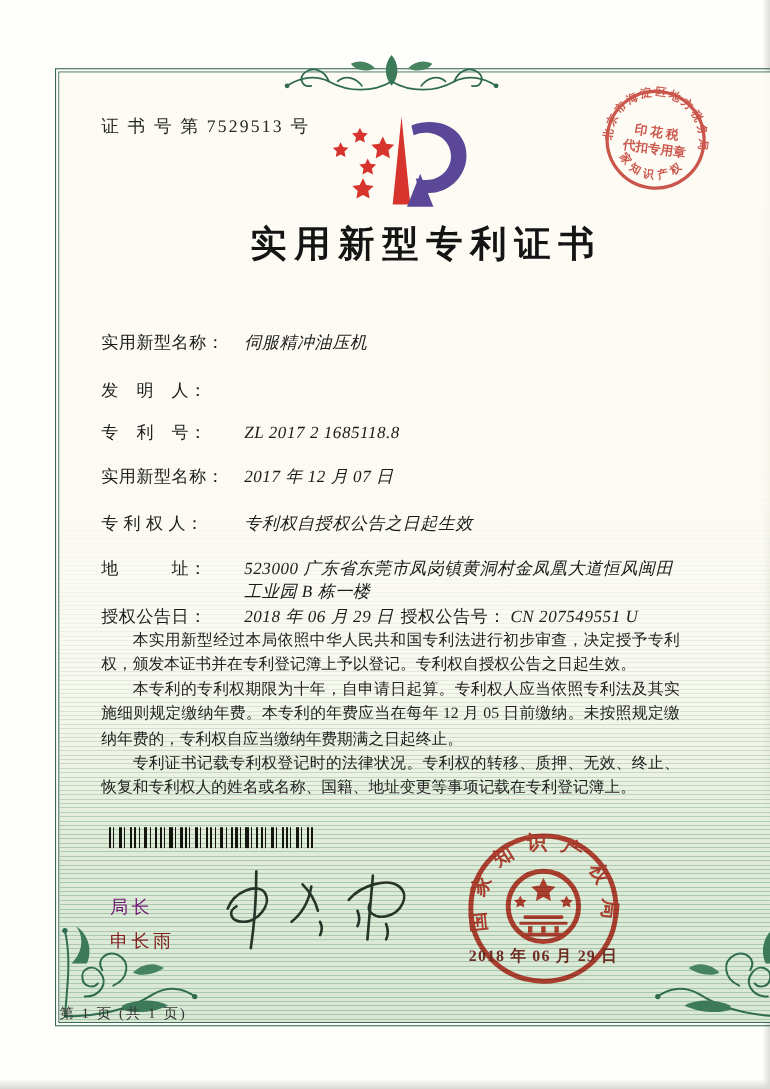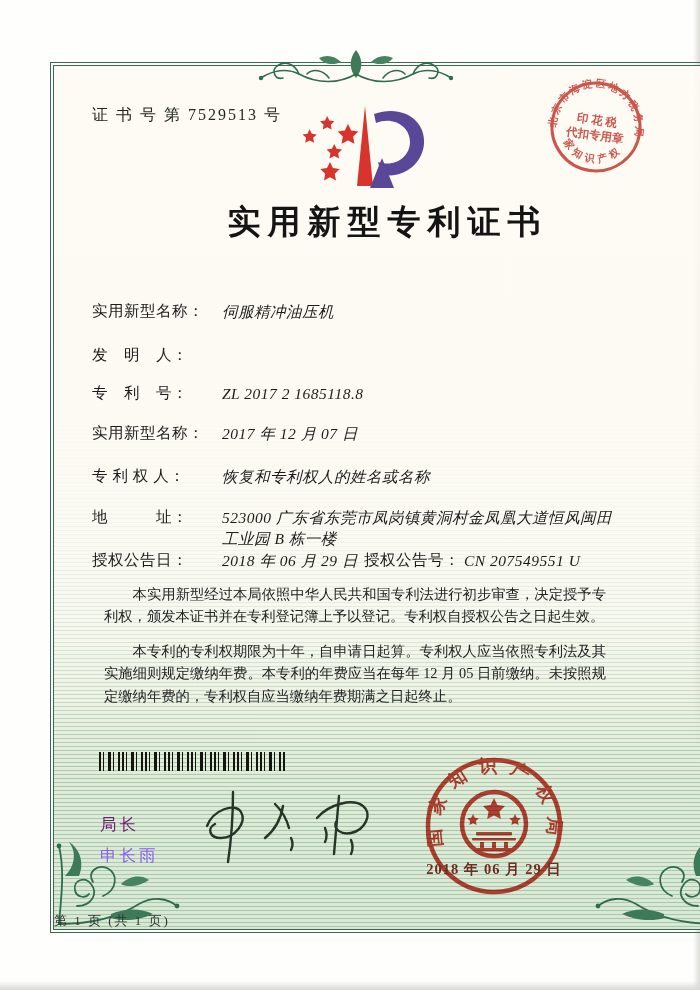--- a/index.html
+++ b/index.html
@@ -33,28 +33,28 @@
          font-size:33px;font-weight:600;letter-spacing:7px;color:#141414;}
   .row{position:absolute;left:38px;display:flex;font-size:15.5px;letter-spacing:0.5px;color:#1b1b1b;}
   .row .lbl{width:130px;flex:0 0 130px;}
   .row .val{width:400px;line-height:21px;font-style:italic;}
   .r-name{top:235px}.r-inv{top:279px}.r-pno{top:317px}.r-fil{top:357px}
   .r-pat{top:400px}.r-addr{top:441px}.r-grant{top:484px}
   .grant-right{position:absolute;left:272px;top:0;display:flex;}
   .grant-right .lbl{width:100px;flex:0 0 100px;}
   .paras{position:absolute;left:38px;top:505px;width:526px;font-size:14.3px;
          line-height:22.4px;color:#222;text-align:justify;}
-  .paras p{margin:12px;text-indent:2em;}
+  .paras p{margin:0;text-indent:2em;}
   .barcode{position:absolute;left:45px;top:686px;width:186px;height:19px;
     background:repeating-linear-gradient(90deg,
       #15150f 0 2px, transparent 2px 4px, #15150f 4px 5px, transparent 5px 9px,
       #15150f 9px 12px, transparent 12px 14px, #15150f 14px 15px, transparent 15px 19px,
       #15150f 19px 21px, transparent 21px 23px);}
   .director-label{position:absolute;left:46px;top:748px;font-size:16.5px;letter-spacing:3px;color:#701a75;}
-  .director-name{position:absolute;left:46px;top:779px;font-size:16.5px;letter-spacing:3px;color:#8b5cf6;}
+  .director-name{position:absolute;left:46px;top:779px;font-size:16.5px;letter-spacing:3px;color:#7f1d1d;}
   .signature{position:absolute;left:133px;top:720px;}
   .footer{position:absolute;left:0;top:846px;width:100%;text-align:left;
           font-size:13px;letter-spacing:2px;color:#333;}
   .seal{left:360px;top:688px;opacity:0.92;}
   .tax-stamp{left:482px;top:1px;opacity:0.9;transform:rotate(8deg);}
 </style>
 </head>
 <body>
 
 <div class="page">
@@ -140,38 +140,39 @@
       <div class="row r-pno">
         <span class="lbl">专　利　号：</span>
         <span class="val">ZL 2017 2 1685118.8</span>
       </div>
       <div class="row r-fil">
         <span class="lbl">实用新型名称：</span>
         <span class="val">2017 年 12 月 07 日</span>
       </div>
       <div class="row r-pat">
         <span class="lbl">专 利 权 人：</span>
-        <span class="val">恢复和专利权人的姓名或名称</span>
+        <span class="val">专利权自授权公告之日起生效</span>
       </div>
       <div class="row r-addr">
         <span class="lbl">地　　　址：</span>
         <span class="val">523000 广东省东莞市凤岗镇黄洞村金凤凰大道恒风闽田工业园 B 栋一楼</span>
       </div>
       <div class="row r-grant">
         <span class="lbl">授权公告日：</span>
         <span class="val">2018 年 06 月 29 日</span>
         <span class="grant-right">
           <span class="lbl">授权公告号：</span>
           <span class="val">CN 207549551 U</span>
         </span>
       </div>
 
       <div class="paras">
         <p>本实用新型经过本局依照中华人民共和国专利法进行初步审查，决定授予专利权，颁发本证书并在专利登记簿上予以登记。专利权自授权公告之日起生效。</p>
         <p>本专利的专利权期限为十年，自申请日起算。专利权人应当依照专利法及其实施细则规定缴纳年费。本专利的年费应当在每年 12 月 05 日前缴纳。未按照规定缴纳年费的，专利权自应当缴纳年费期满之日起终止。</p>
+        <p>专利证书记载专利权登记时的法律状况。专利权的转移、质押、无效、终止、恢复和专利权人的姓名或名称、国籍、地址变更等事项记载在专利登记簿上。</p>
       </div>
 
       <div class="barcode"></div>
 
       <div class="director-label">局长</div>
       <div class="director-name">申长雨</div>
 
       <svg class="signature" width="200" height="85" viewBox="0 0 200 85">
         <g stroke="#263527" stroke-width="2.4" fill="none" stroke-linecap="round">
           <path d="M20,40 C26,24 48,16 54,26 C60,36 48,52 34,52 C22,52 20,42 28,38"></path>

